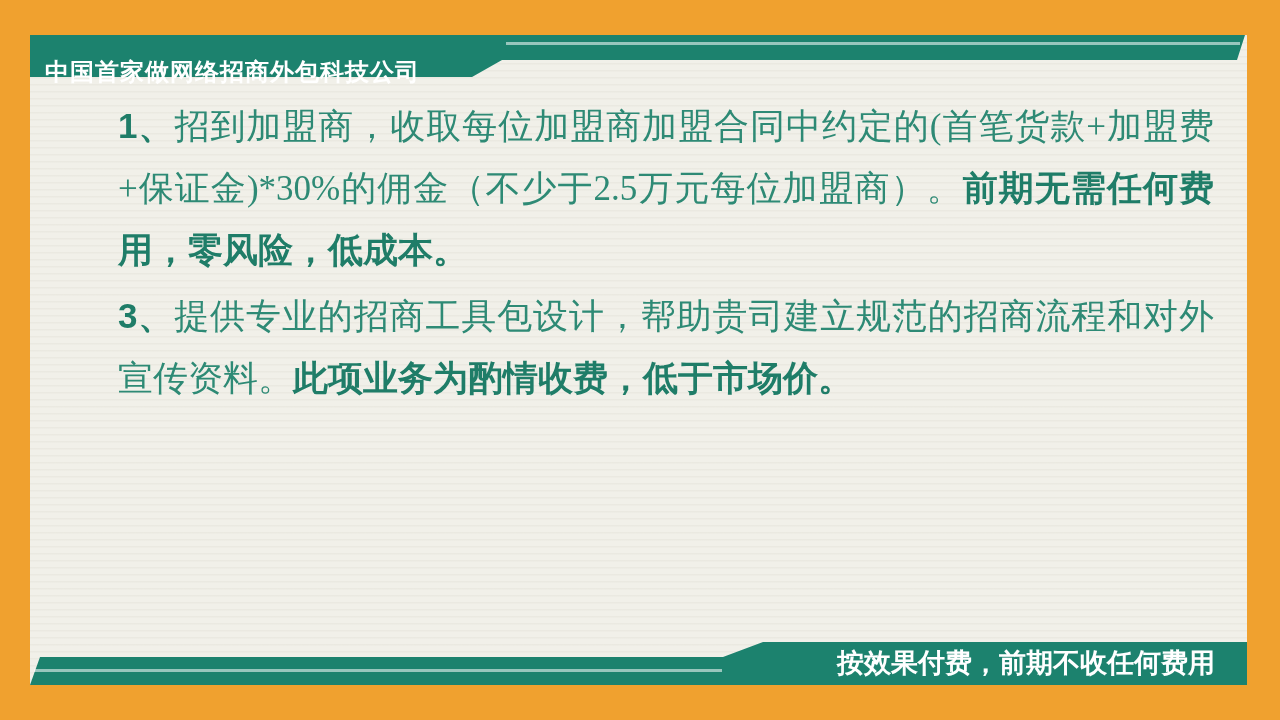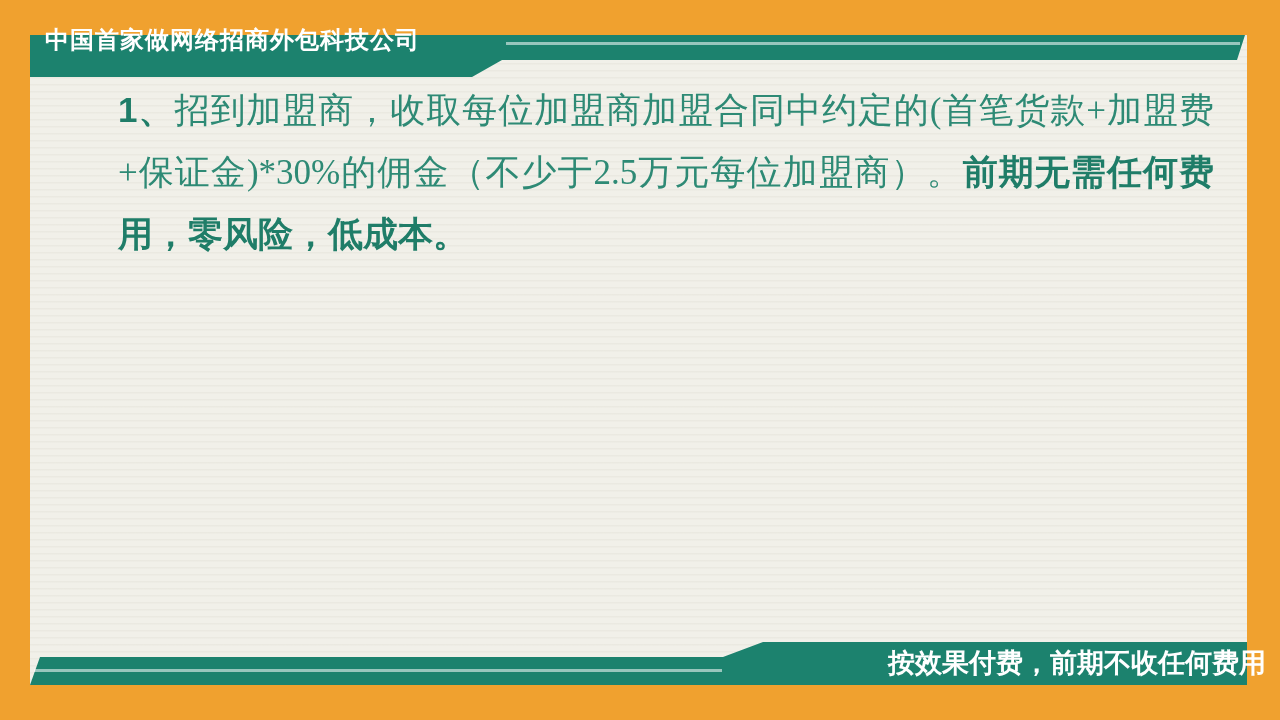--- a/index.html
+++ b/index.html
@@ -23,62 +23,63 @@
   #header-bar{
     position:absolute;left:30px;top:35px;width:1217px;height:42px;
     background:#1C826E;
     clip-path:polygon(0 0, 1215px 0, 1207px 25px, 472px 25px, 442px 42px, 0 42px);
   }
   #header-accent{
     position:absolute;left:506px;top:42px;width:734px;height:3px;
     background:rgba(255,255,255,0.55);
   }
   #header-title{
-    position:absolute;left:45px;top:19px;height:42px;
+    position:absolute;left:45px;top:51px;height:42px;
     line-height:42px;color:#FFFFFF;font-size:24px;font-weight:bold;
     letter-spacing:1px;white-space:nowrap;
   }
   
   #body-text{
-    position:absolute;left:118px;top:79px;width:1096px;
+    position:absolute;left:118px;top:95px;width:1096px;
     font-family:"Liberation Serif","DejaVu Serif",serif;
     font-size:35px;line-height:62px;color:#2E8A75;
     text-align:justify;
   }
   #body-text p{margin:0 0 3px 0;}
   #body-text .num{font-weight:bold;color:#1F7D68;font-family:"Liberation Sans",sans-serif;}
   #body-text .em{font-weight:bold;color:#1F7D68;}
   
   #footer-bar{
     position:absolute;left:30px;top:642px;width:1217px;height:43px;
     background:#1C826E;
     clip-path:polygon(733px 0, 1217px 0, 1217px 43px, 0 43px, 10px 15px, 693px 15px);
   }
   #footer-accent{
     position:absolute;left:34px;top:669px;width:688px;height:3px;
     background:rgba(255,255,255,0.55);
   }
   #footer-text{
-    position:absolute;left:776px;top:642px;width:490px;height:43px;
+    position:absolute;left:725px;top:642px;width:490px;height:43px;
     line-height:43px;color:#FFFFFF;font-size:27px;font-weight:bold;
     text-align:right;white-space:nowrap;
   }
 </style>
 </head>
 <body>
 
 <div id="stage">
 
   <div id="paper"></div>
 
   <div id="header-bar"></div>
   <div id="header-accent"></div>
   <div id="header-title">中国首家做网络招商外包科技公司</div>
 
   <div id="body-text">
     <p><span class="num">1、</span><span>招到加盟商，收取每位加盟商加盟合同中约定的(首笔货款+加盟费+保证金)*30%的佣金（不少于2.5万元每位加盟商）。</span><span class="em">前期无需任何费用，零风险，低成本。</span></p>
+    <p><span class="num">3、</span><span>提供专业的招商工具包设计，帮助贵司建立规范的招商流程和对外宣传资料。</span><span class="em">此项业务为酌情收费，低于市场价。</span></p>
   </div>
 
   <div id="footer-bar"></div>
   <div id="footer-accent"></div>
   <div id="footer-text">按效果付费，前期不收任何费用</div>
 
 </div>
 
 </body></html>

